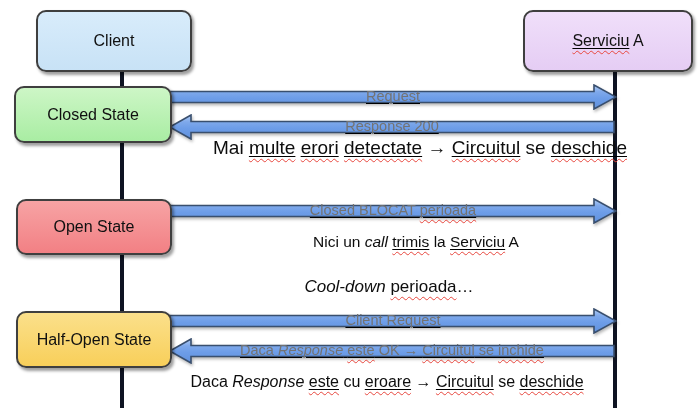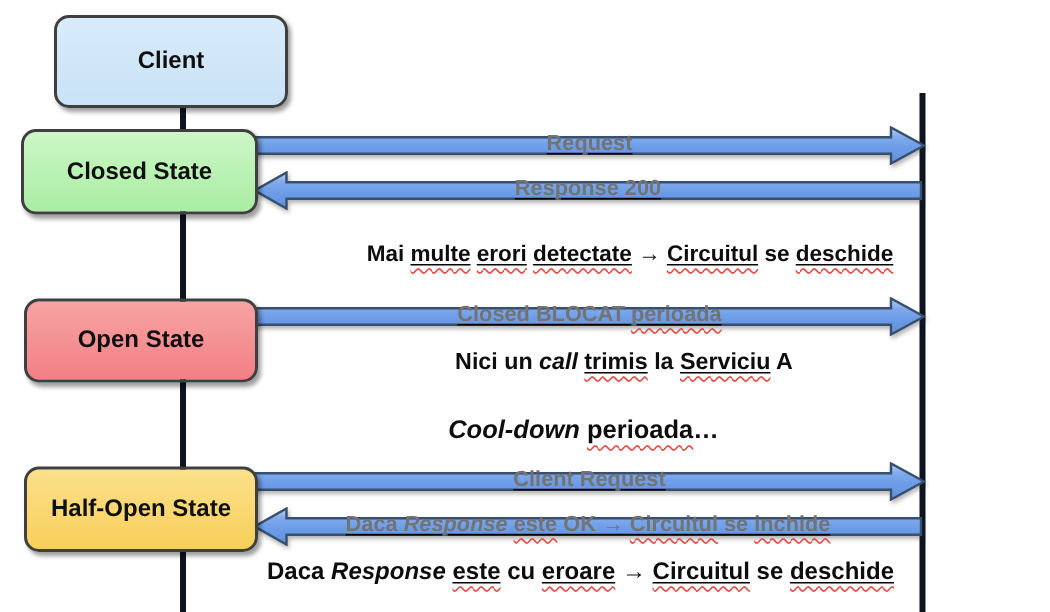--- a/index.html
+++ b/index.html
@@ -1,39 +1,39 @@
 <!DOCTYPE html>
 <html><head>
 <meta charset="utf-8">
 <style>
   html,body{margin:0;padding:0;background:#fff;}
   .canvas{
     position:relative;width:700px;height:408px;background:#fff;overflow:hidden;
-    font-family:"Liberation Sans",sans-serif;color:#111;font-weight:bold;
+    font-family:"Liberation Sans",sans-serif;color:#111;
   }
   .lifeline{position:absolute;width:4px;background:#0e1322;z-index:1;}
   .box{
     position:absolute;display:flex;align-items:center;justify-content:center;
     border:2px solid #3f3f3f;border-radius:10px;z-index:3;
     box-shadow:2px 2.5px 3px rgba(0,0,0,.38);
     font-size:16px;color:#101010;text-align:center;
   }
   .actor-client{left:36px;top:10px;width:152px;height:58px;background:linear-gradient(#d8ecfb,#c8e2f6);}
   .actor-service{left:523px;top:10px;width:166px;height:58px;background:linear-gradient(#f0dffa,#e5cdf4);}
   .state-closed{left:14px;top:86px;width:154px;height:53px;background:linear-gradient(#cdf6c6,#a9eda3);}
   .state-open{left:16px;top:199px;width:152px;height:52px;background:linear-gradient(#f7a3a4,#f28084);}
   .state-halfopen{left:16px;top:311px;width:152px;height:53px;background:linear-gradient(#fbe08b,#f8cf5a);}
   .arrow{position:absolute;height:26px;z-index:2;}
   .arrow svg{display:block;filter:drop-shadow(1.5px 2px 1.5px rgba(40,40,40,.35));}
   .msg-label{
     position:absolute;z-index:4;text-align:center;
     font-size:14.5px;line-height:17px;color:#737373;
   }
   .note{position:absolute;z-index:2;text-align:center;color:#0d0d0d;}
-  .note-errors{left:170px;top:161px;width:500px;font-size:15px;}
+  .note-errors{left:170px;top:137px;width:500px;font-size:19px;}
   .note-nocall{left:170px;top:233px;width:492px;font-size:15.5px;}
   .note-cooldown{left:139px;top:277px;width:500px;font-size:17px;}
   .note-reopen{left:137px;top:373px;width:500px;font-size:16px;}
   .it{font-style:italic;}
   .u{text-decoration:underline solid #000;text-decoration-thickness:1.3px;text-underline-offset:2px;}
   .sq{text-decoration:underline wavy #e8483f;text-decoration-thickness:1px;text-underline-offset:4px;}
   .defs{position:absolute;width:0;height:0;}
 </style>
 </head>
 <body>
@@ -49,20 +49,23 @@
         <stop offset="1" stop-color="#6191dc"></stop>
       </linearGradient>
     </defs>
   </svg>
 
   <div class="lifeline" style="left:120px;top:62px;height:346px;"></div>
   <div class="lifeline" style="left:613px;top:62px;height:346px;"></div>
 
   <div class="box actor-client">
     <span><span class="">Client</span></span>
+  </div>
+  <div class="box actor-service">
+    <span><span class="sq"><span class="u">Serviciu</span></span><span class=""> A</span></span>
   </div>
 
   <div class="box state-closed">
     <span>Closed State</span>
   </div>
   <div class="box state-open">
     <span>Open State</span>
   </div>
   <div class="box state-halfopen">
     <span>Half-Open State</span>

